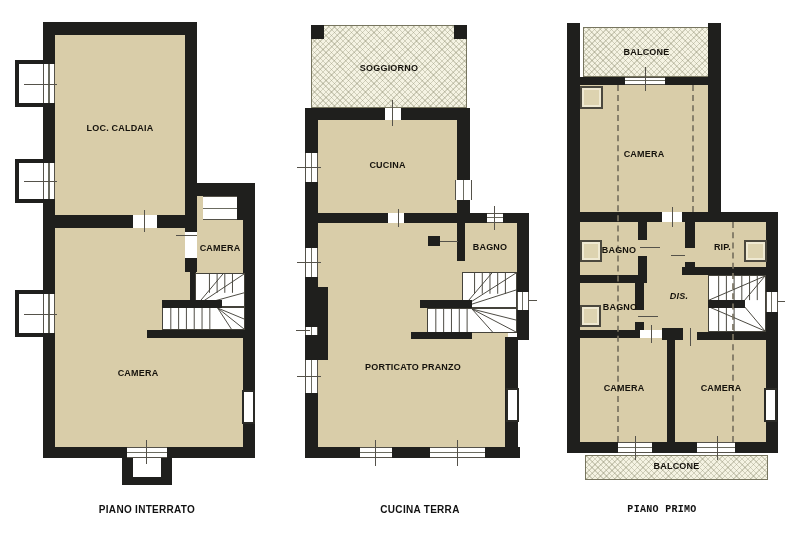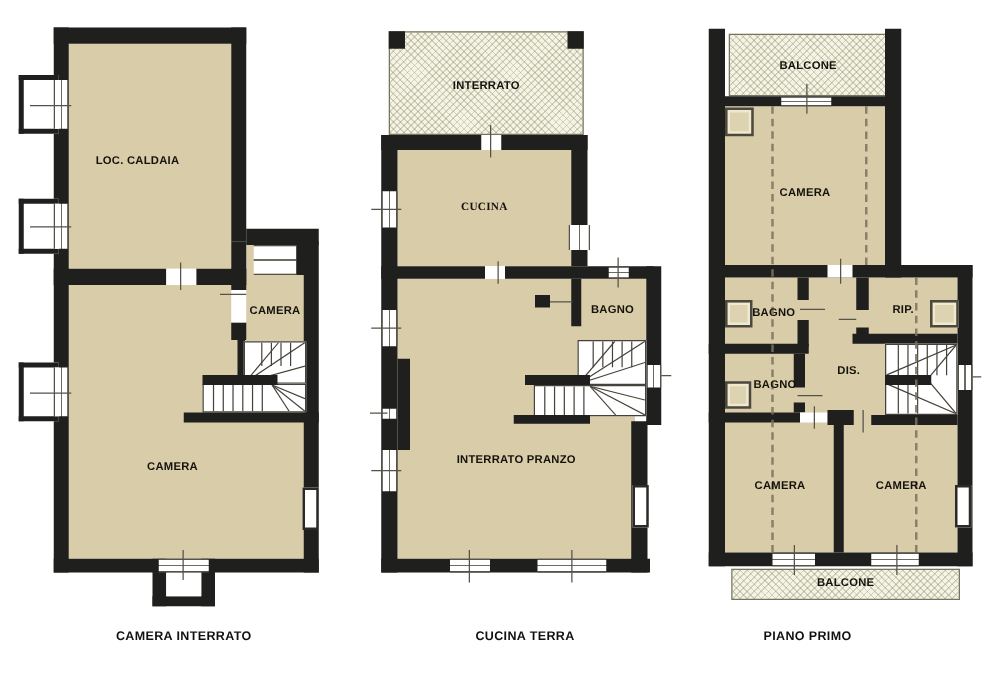--- a/index.html
+++ b/index.html
@@ -100,24 +100,24 @@
 
     <div class="doorrect" style="left:242px;top:390px;width:13px;height:34px;"></div>
 
     <div class="w" style="left:122px;top:447px;width:11px;height:38px;"></div>
     <div class="w" style="left:161px;top:447px;width:11px;height:38px;"></div>
     <div class="w" style="left:122px;top:477px;width:50px;height:8px;"></div>
     <div class="gap" style="left:133px;top:458px;width:28px;height:19px;"></div>
     <div class="winH" style="left:127px;top:447px;width:40px;height:11px;"></div>
     <div class="tickV" style="left:146px;top:440px;height:24px;"></div>
 
-    <div class="lbl" style="left:45px;top:123px;width:130px;">LOC. CALDAIA</div>
+    <div class="lbl" style="left:55px;top:123px;width:130px;">LOC. CALDAIA</div>
     <div class="lbl" style="left:190px;top:243px;width:60px;">CAMERA</div>
     <div class="lbl" style="left:55px;top:368px;width:166px;">CAMERA</div>
-    <div class="title" style="left:47px;top:504px;width:200px;">CAMERA INTERRATO</div>
+    <div class="title" style="left:47px;top:504px;width:200px;">PIANO INTERRATO</div>
   </div>
 
   <div>
 
     <div class="hatch" style="left:311px;top:25px;width:156px;height:83px;"></div>
     <div class="w" style="left:311px;top:25px;width:13px;height:14px;"></div>
     <div class="w" style="left:454px;top:25px;width:13px;height:14px;"></div>
 
     <div class="room" style="left:318px;top:120px;width:139px;height:93px;"></div>
     <div class="room" style="left:404px;top:223px;width:113px;height:49px;"></div>
@@ -184,24 +184,24 @@
     <div class="w" style="left:420px;top:300px;width:52px;height:8px;"></div>
     <div class="w" style="left:411px;top:332px;width:61px;height:7px;"></div>
 
     <div class="winH" style="left:360px;top:447px;width:32px;height:11px;"></div>
     <div class="tickV" style="left:375px;top:440px;height:26px;"></div>
     <div class="winH" style="left:430px;top:447px;width:55px;height:11px;"></div>
     <div class="tickV" style="left:457px;top:440px;height:26px;"></div>
 
     <div class="doorrect" style="left:506px;top:388px;width:13px;height:34px;"></div>
 
-    <div class="lbl" style="left:311px;top:63px;width:156px;">INTERRATO</div>
-    <div class="lbl" style="left:318px;top:160px;width:139px;font-family:Liberation Serif, serif;">CUCINA</div>
+    <div class="lbl" style="left:311px;top:63px;width:156px;">SOGGIORNO</div>
+    <div class="lbl" style="left:318px;top:160px;width:139px;">CUCINA</div>
     <div class="lbl" style="left:460px;top:242px;width:60px;">BAGNO</div>
-    <div class="lbl" style="left:318px;top:362px;width:190px;">INTERRATO PRANZO</div>
+    <div class="lbl" style="left:318px;top:362px;width:190px;">PORTICATO PRANZO</div>
     <div class="title" style="left:320px;top:504px;width:200px;">CUCINA TERRA</div>
   </div>
 
   <div>
 
     <div class="hatch" style="left:583px;top:27px;width:127px;height:50px;"></div>
     <div class="hatch" style="left:585px;top:455px;width:183px;height:25px;"></div>
 
     <div class="room" style="left:580px;top:85px;width:128px;height:127px;"></div>
     <div class="room" style="left:580px;top:222px;width:186px;height:220px;"></div>
@@ -276,20 +276,20 @@
     <div class="tickV" style="left:635px;top:436px;height:24px;"></div>
     <div class="winH" style="left:697px;top:442px;width:38px;height:11px;"></div>
     <div class="tickV" style="left:717px;top:436px;height:24px;"></div>
     <div class="doorrect" style="left:764px;top:388px;width:13px;height:34px;"></div>
 
     <div class="lbl" style="left:583px;top:47px;width:127px;">BALCONE</div>
     <div class="lbl" style="left:580px;top:149px;width:128px;">CAMERA</div>
     <div class="lbl" style="left:589px;top:245px;width:60px;">BAGNO</div>
     <div class="lbl" style="left:590px;top:302px;width:60px;">BAGNO</div>
     <div class="lbl" style="left:695px;top:242px;width:55px;">RIP.</div>
-    <div class="lbl" style="left:650px;top:291px;width:58px;">DIS.</div>
+    <div class="lbl" style="left:650px;top:291px;width:58px;font-style:italic;">DIS.</div>
     <div class="lbl" style="left:580px;top:383px;width:88px;">CAMERA</div>
     <div class="lbl" style="left:676px;top:383px;width:90px;">CAMERA</div>
     <div class="lbl" style="left:585px;top:461px;width:183px;">BALCONE</div>
-    <div class="title" style="left:546px;top:504px;width:200px;">PIANO PRIMO</div>
+    <div class="title" style="left:562px;top:504px;width:200px;font-family:Liberation Mono, monospace;">PIANO PRIMO</div>
   </div>
 
 </div>
 
 </body></html>

